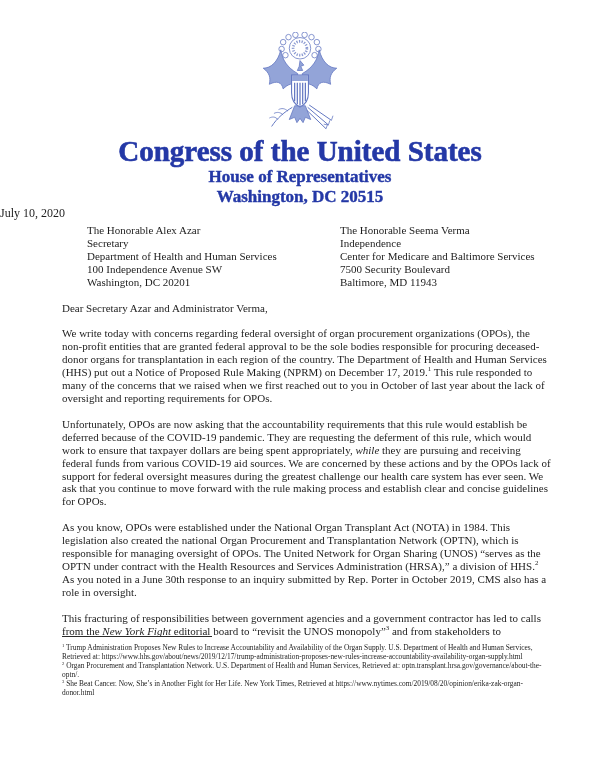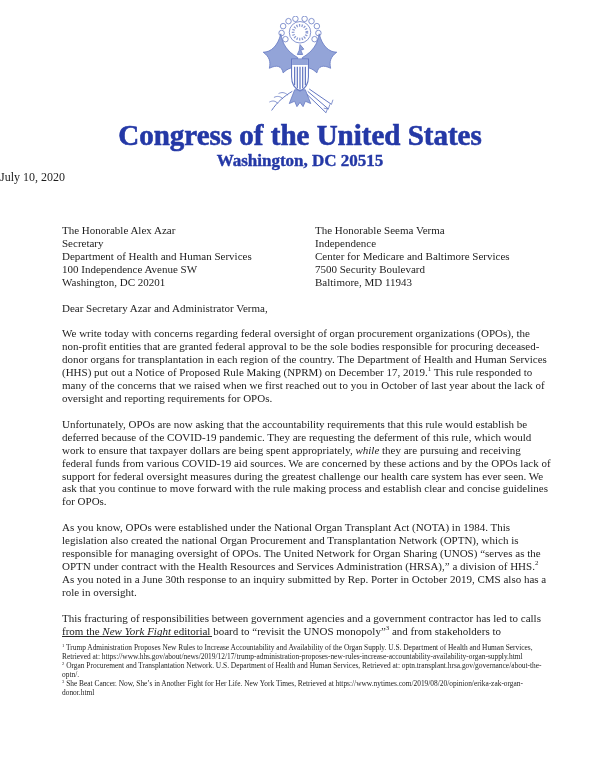--- a/index.html
+++ b/index.html
@@ -5,21 +5,21 @@
   html,body { margin:0; padding:0; background:#ffffff; }
   .page {
     position:relative;
     width:600px; height:776px;
     margin:0 auto;
     background:#ffffff;
     font-family:"Liberation Serif", serif;
     color:var(--text_black, #1d1d1d);
     overflow:hidden;
   }
-  .letterhead { text-align:center; padding-top:16px; }
+  .letterhead { text-align:center; padding-top:32px; }
   .seal { display:block; margin:0 auto; }
   .lh-congress {
     margin:4px 0 0;
     font-family:"Liberation Serif", serif;
     font-weight:bold;
     font-size:29px;
     line-height:30px;
     letter-spacing:0px;
     color:var(--letterhead_blue, #2438a6);
     -webkit-text-stroke:0.6px var(--letterhead_blue, #2438a6);
@@ -35,21 +35,21 @@
   .date-line {
     text-align:left;
     font-size:12px;
   }
   .content {
     position:absolute;
     left:62px; right:48px; top:224px;
     font-size:11px;
     line-height:12.9px;
   }
-  .recipients { display:flex; }
+  .recipients { display:flex;margin-left:25px; }
   .addr-left { width:253px; }
   .addr-right { flex:1; }
   .addr-line { display:block; }
   .salutation { margin:13px 0 0; }
   .body-par { margin:13px 0 0; text-align:left; }
   sup { font-size:0.62em; line-height:0; vertical-align:super; }
   .footnotes {
     position:absolute;
     left:62px; right:48px; top:636px;
     font-size:7.4px;
@@ -106,20 +106,21 @@
 
         <path d="M50,98 C40,104 30,112 23,123"></path>
         <path d="M44,103 C40,99 36,99 32,101 M38,108 C34,104 30,104 26,106 M31,114 C28,110 24,110 20,112" stroke-width="1"></path>
 
         <path d="M70,98 L97,121 M72,95 L101,115 M69,102 L94,126"></path>
         <path d="M97,121 L99,115 M97,121 L91,120 M101,115 L103,109 M94,126 L96,120" stroke-width="1"></path>
       </g>
     </svg>
 
     <h1 class="lh-congress">Congress of the United States</h1>
+    <h2 class="lh-sub">House of Representatives</h2>
     <h2 class="lh-sub">Washington, DC 20515</h2>
     <div class="date-line">July 10, 2020</div>
   </div>
 
   <div class="content">
 
     <div class="recipients">
       <div class="addr-left">
         <span class="addr-line">The Honorable Alex Azar</span>
         <span class="addr-line">Secretary</span>

